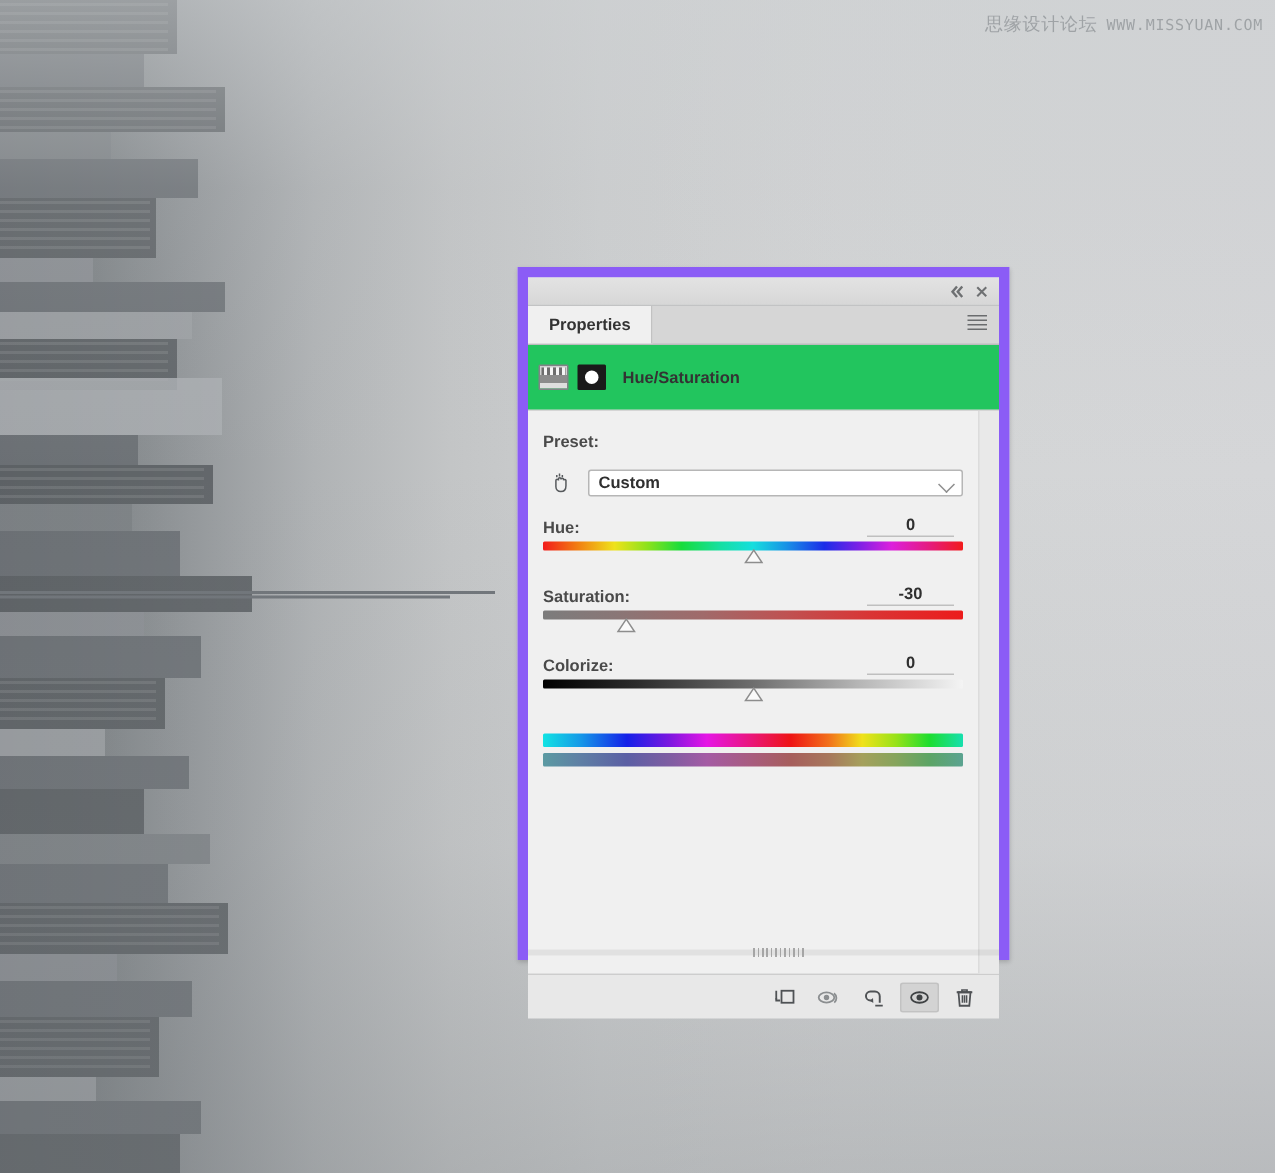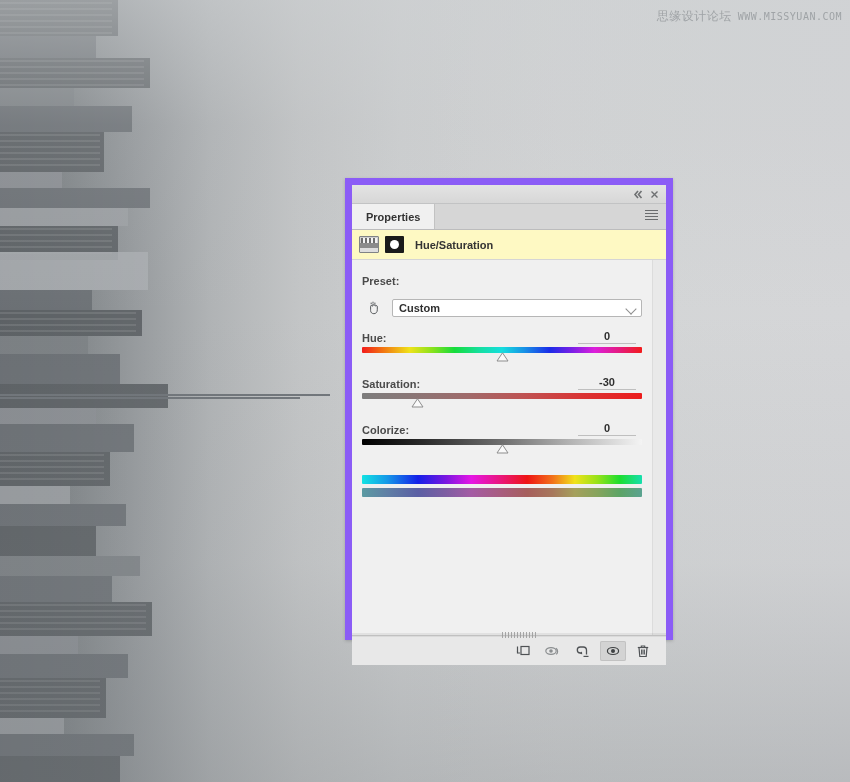--- a/index.html
+++ b/index.html
@@ -153,22 +153,22 @@
   }
   .panel-menu i {
     display: block;
     height: 1px;
     background: #6a6c6e;
     margin-bottom: 2px;
   }
 
   
   .adj-header {
-    height: 30px;
-    background: #fef9c3;
+    height: 44px;
+    background: #22c55e;
     border-bottom: 1px solid #d5d5d5;
     display: flex;
     align-items: center;
     padding-left: 7px;
     box-sizing: border-box;
   }
   .adj-icon {
     width: 20px; height: 17px;
     border: 1px solid #808386;
     background: linear-gradient(180deg,#cfcfcf 0 6px,#8b8b8b 6px 11px,#dedede 11px 100%);

